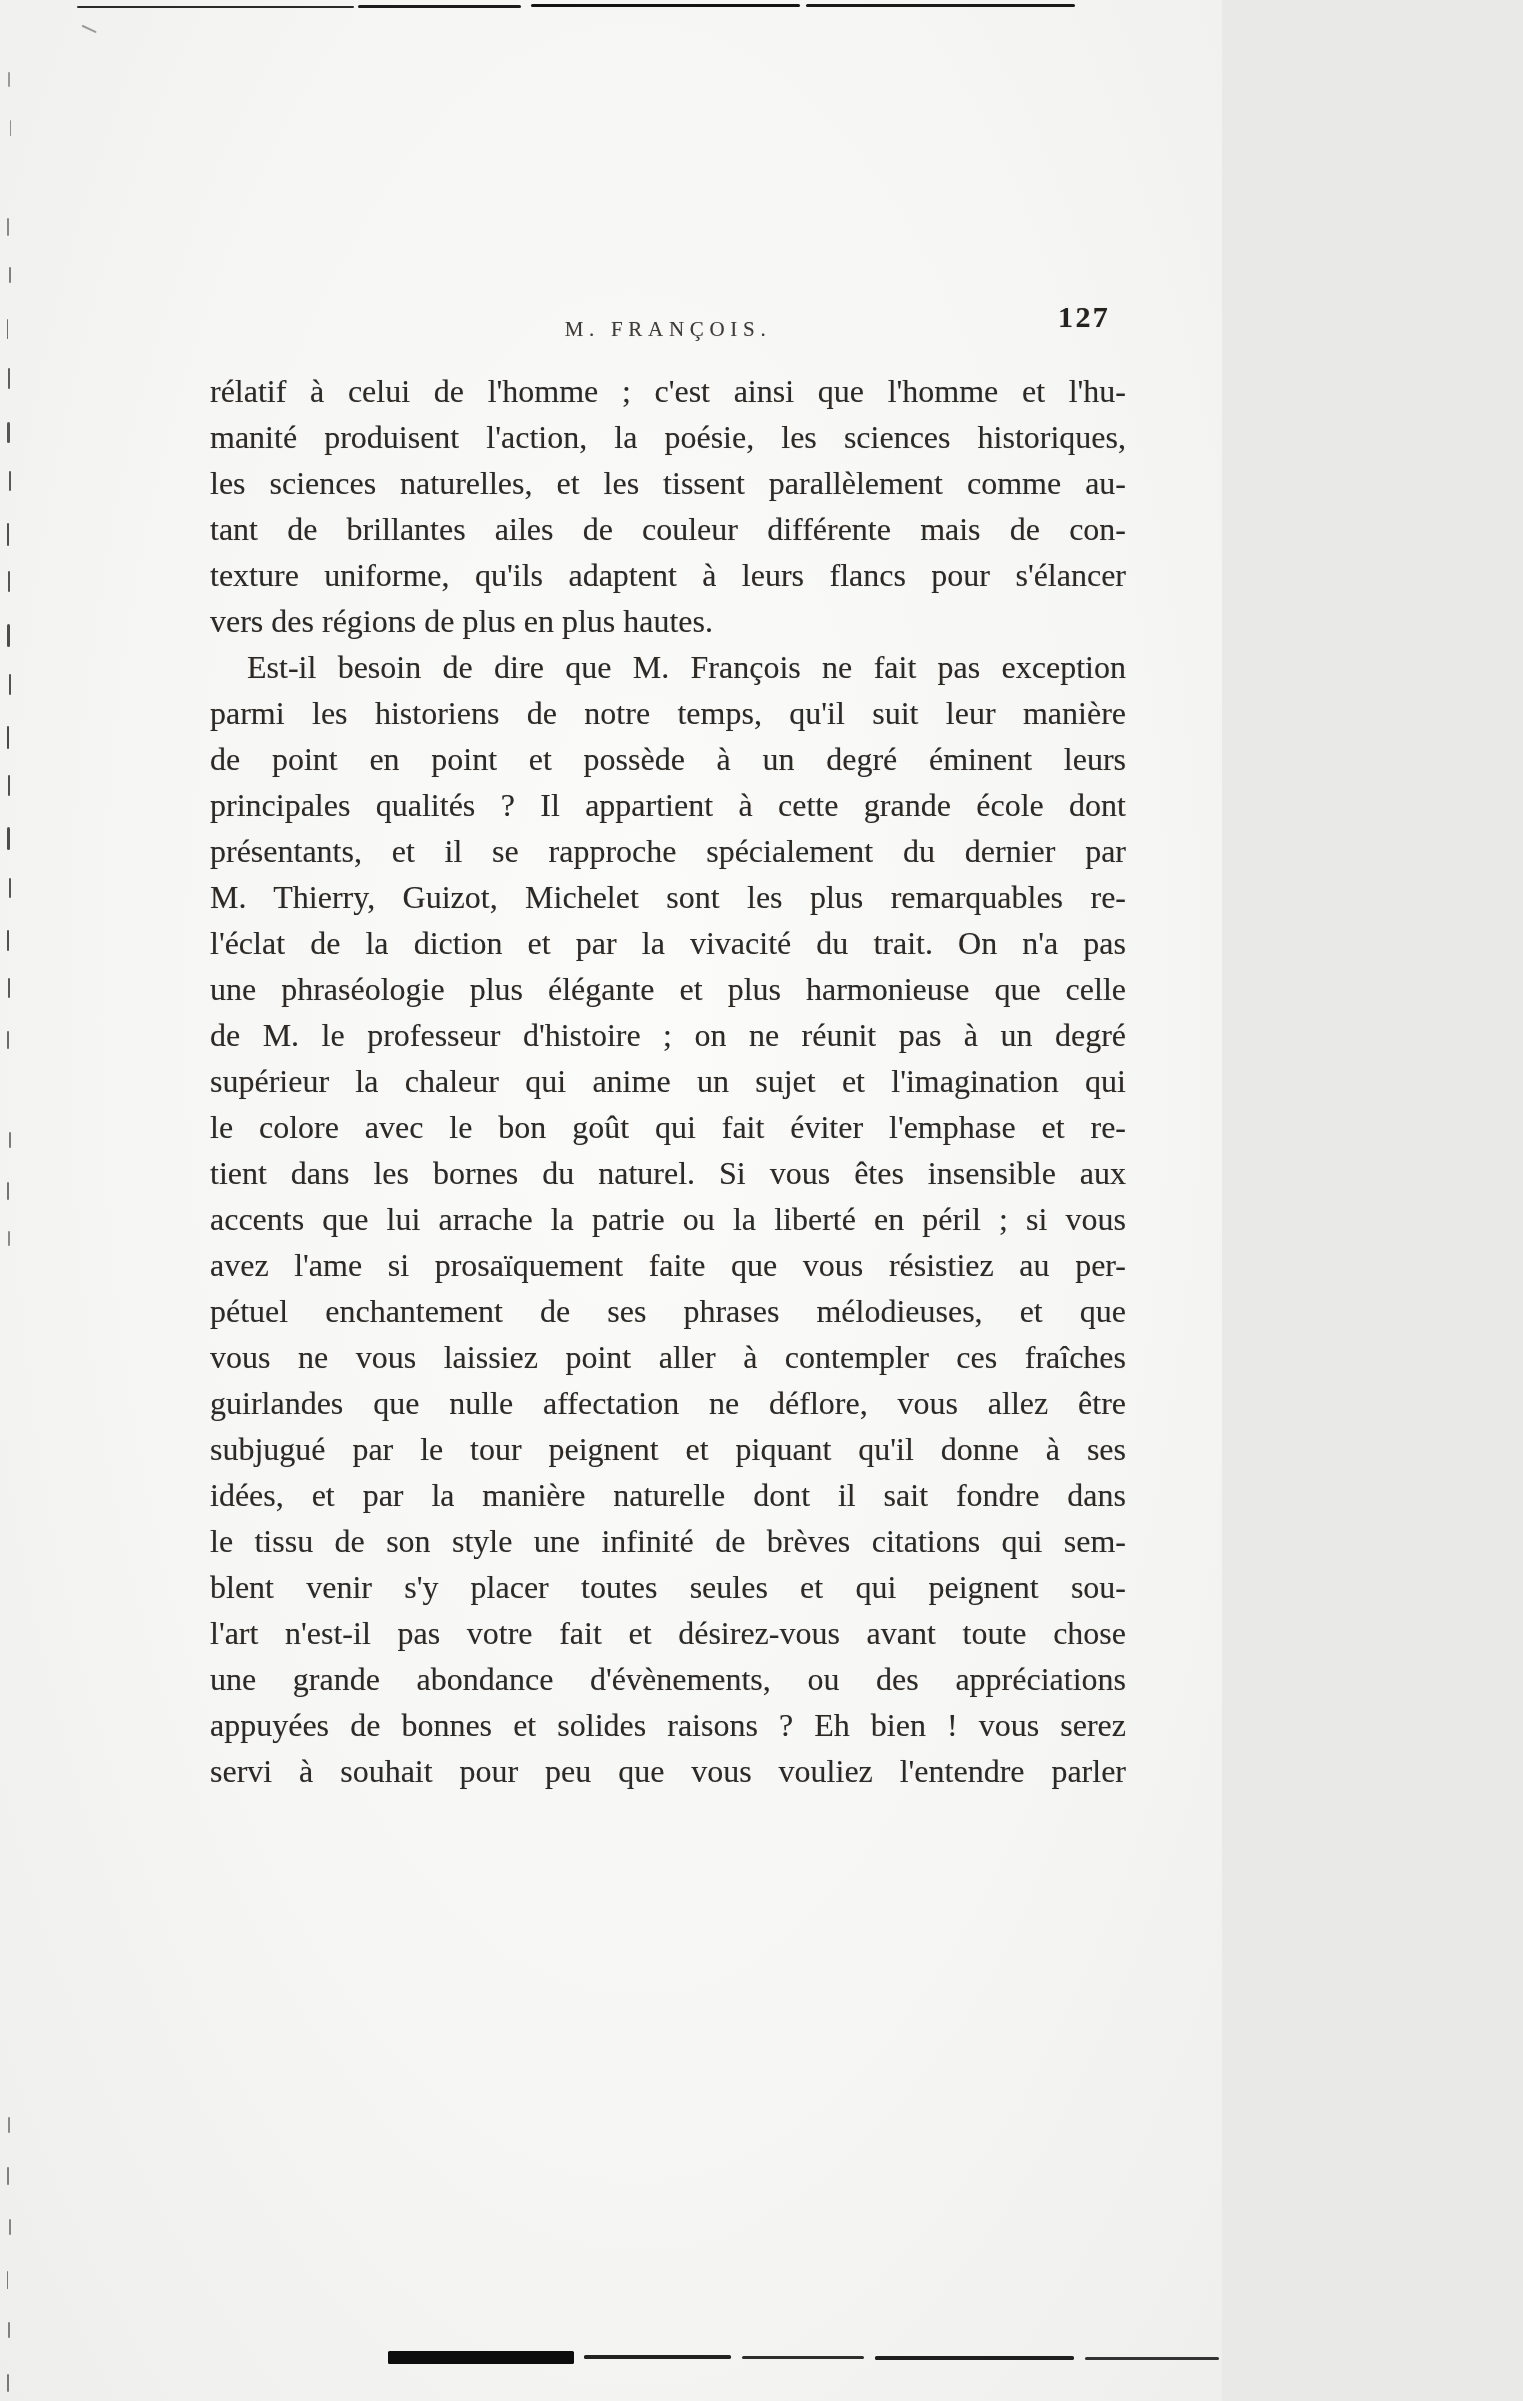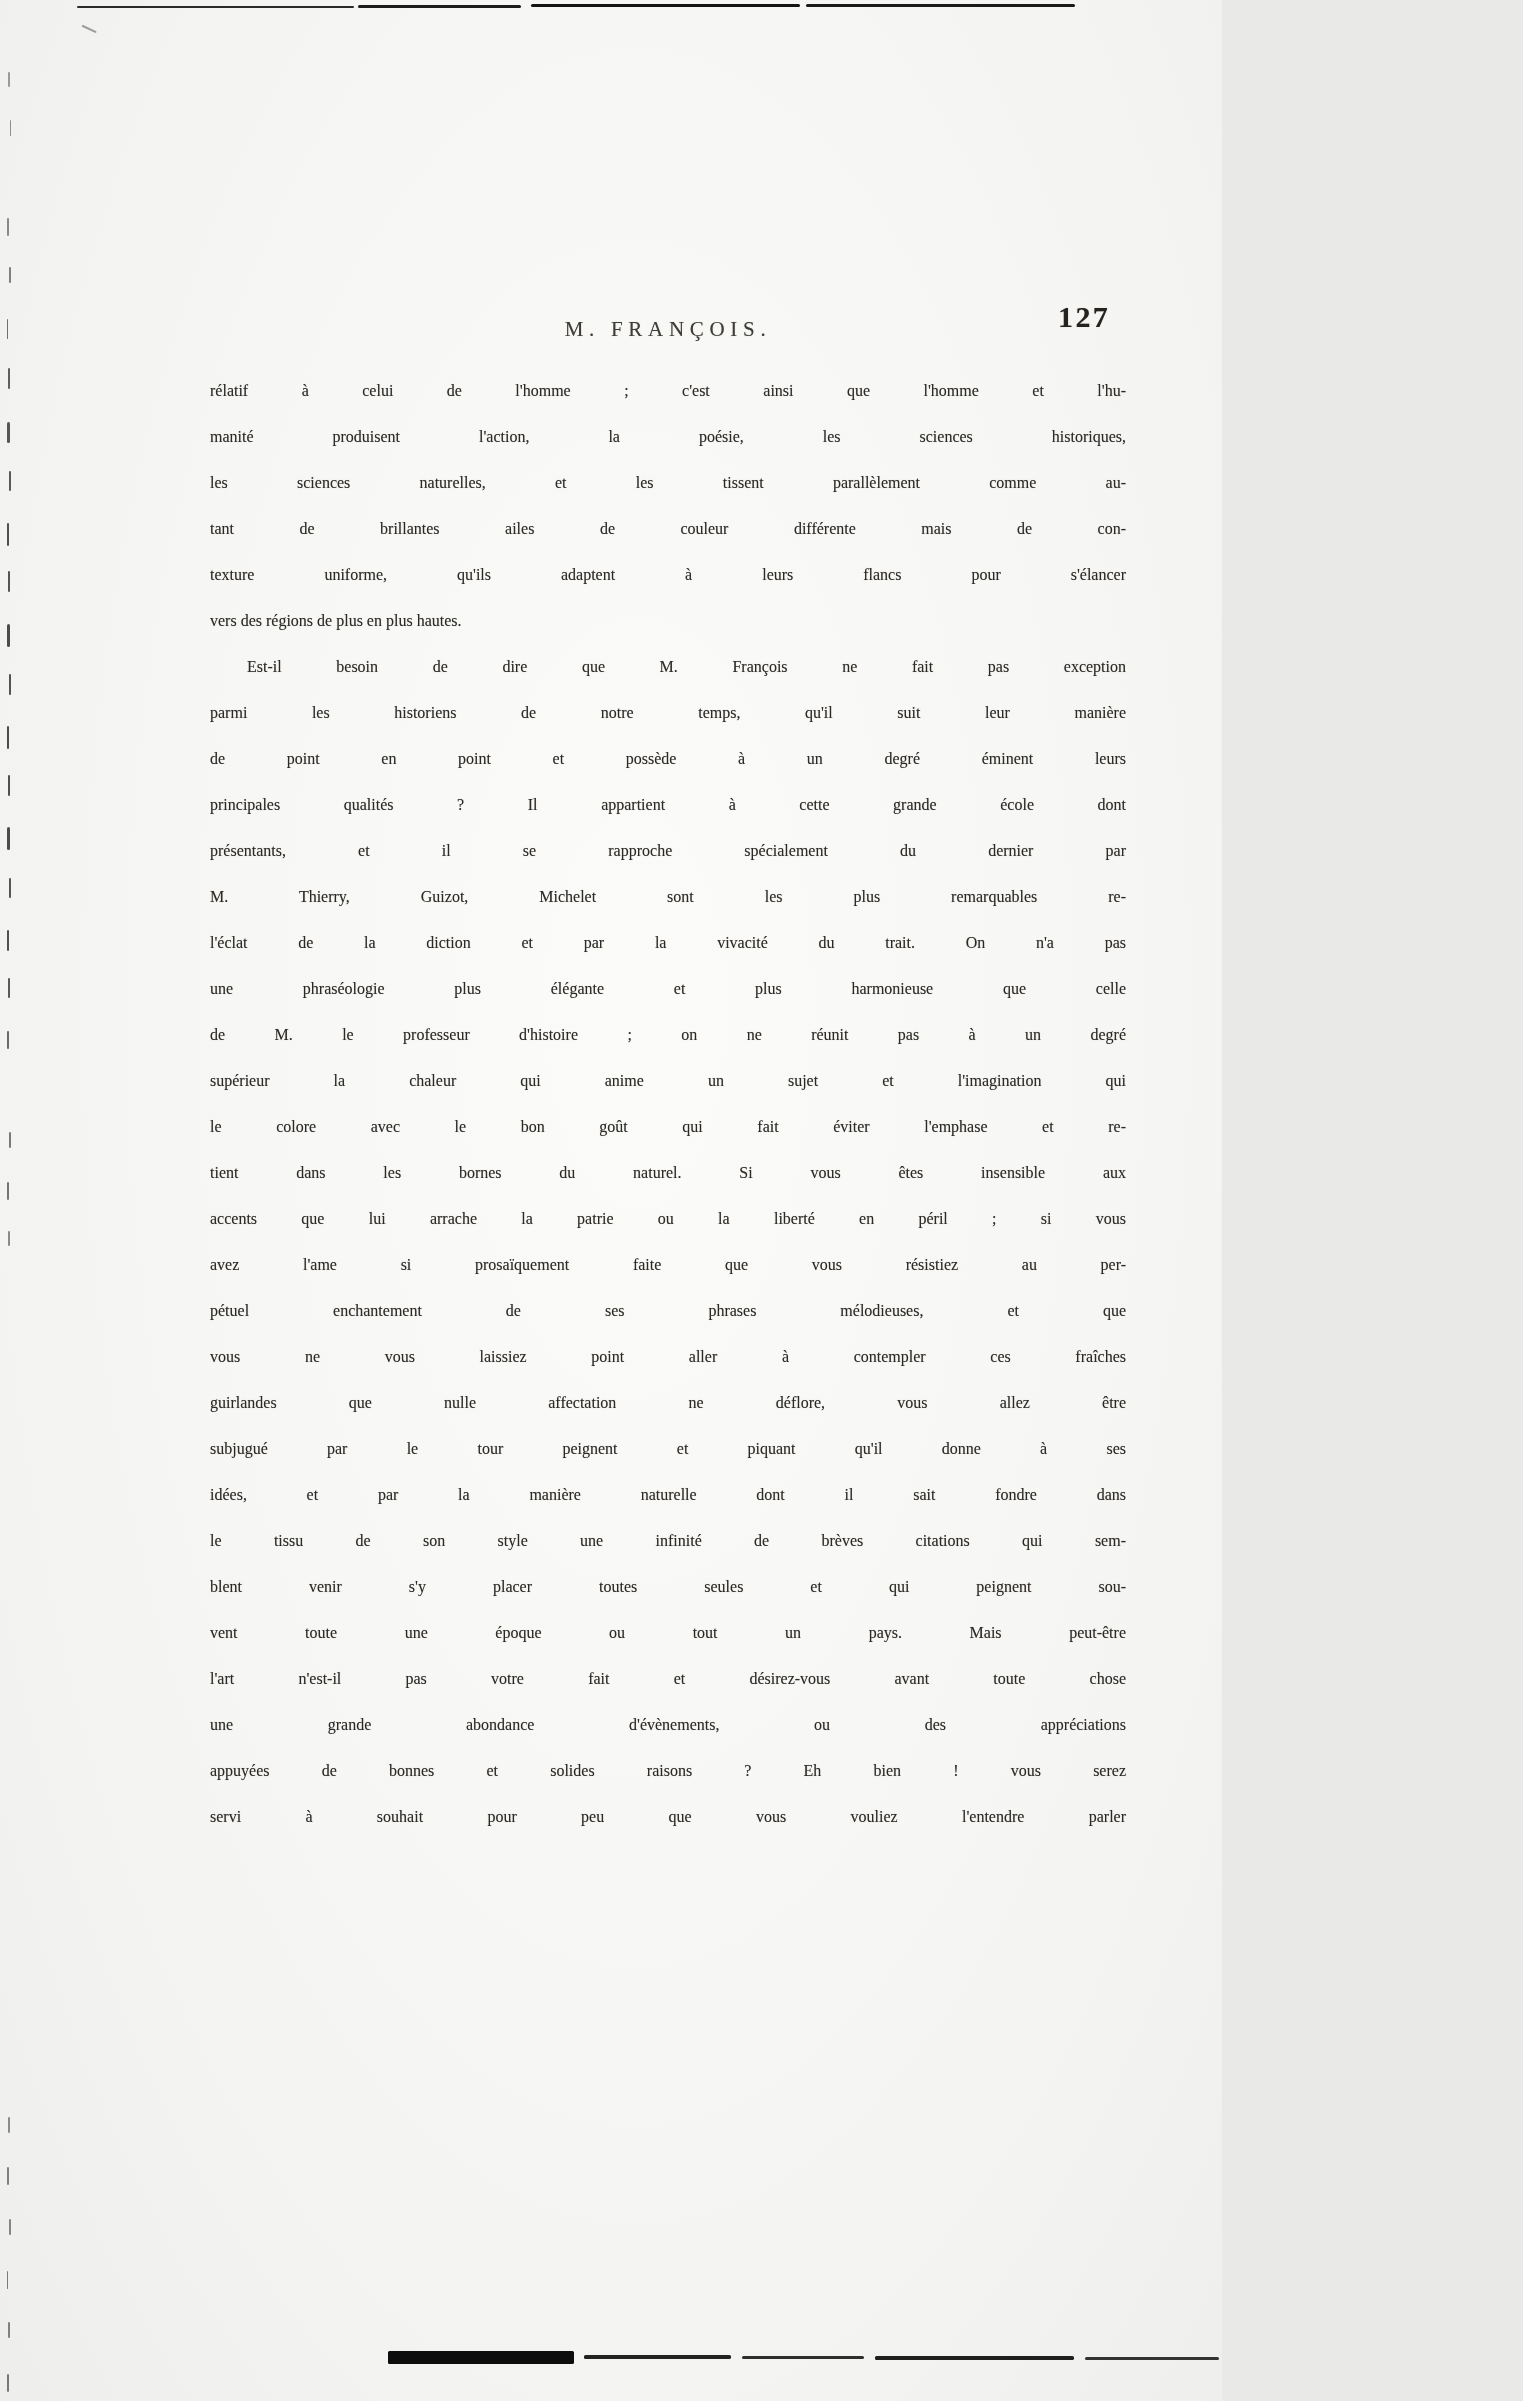--- a/index.html
+++ b/index.html
@@ -36,21 +36,21 @@
     letter-spacing: 2.4px;
     color: #26231f;
     text-shadow: 0 0 0.8px rgba(40,36,30,0.4);
     margin-left: 36px;
   }
   .body-text {
     position: absolute;
     left: 210px;
     top: 368px;
     width: 916px;
-    font-size: 16px;
+    font-size: 32px;
     line-height: 46px;
     text-shadow: 0 0 0.8px rgba(50,44,38,0.35);
   }
   .para { margin: 0; }
   .line {
     text-align: justify;
     text-align-last: justify;
   }
   .line.lastline { text-align-last: left; }
   .line.indent { padding-left: 37px; box-sizing: border-box; }
@@ -86,21 +86,20 @@
         <div class="line">tient dans les bornes du naturel. Si vous êtes insensible aux</div>
         <div class="line">accents que lui arrache la patrie ou la liberté en péril ; si vous</div>
         <div class="line">avez l'ame si prosaïquement faite que vous résistiez au per-</div>
         <div class="line">pétuel enchantement de ses phrases mélodieuses, et que</div>
         <div class="line">vous ne vous laissiez point aller à contempler ces fraîches</div>
         <div class="line">guirlandes que nulle affectation ne déflore, vous allez être</div>
         <div class="line">subjugué par le tour peignent et piquant qu'il donne à ses</div>
         <div class="line">idées, et par la manière naturelle dont il sait fondre dans</div>
         <div class="line">le tissu de son style une infinité de brèves citations qui sem-</div>
         <div class="line">blent venir s'y placer toutes seules et qui peignent sou-</div>
-        <div class="line">vent toute une époque ou tout un pays. Mais peut-être</div>
         <div class="line">l'art n'est-il pas votre fait et désirez-vous avant toute chose</div>
         <div class="line">une grande abondance d'évènements, ou des appréciations</div>
         <div class="line">appuyées de bonnes et solides raisons ? Eh bien ! vous serez</div>
         <div class="line">servi à souhait pour peu que vous vouliez l'entendre parler</div>
       </div>
     </div>
   <div id="artifacts">
       <div class="mark" style="left: 77px; top: 5.7px; width: 277px; height: 2.4px; background: rgb(42, 42, 42); border-radius: 1.6px;"></div>
       <div class="mark" style="left: 358px; top: 4.9px; width: 163px; height: 3.3px; background: rgb(28, 28, 28); border-radius: 1.6px;"></div>
       <div class="mark" style="left: 531px; top: 4.1px; width: 269px; height: 3.3px; background: rgb(20, 20, 20); border-radius: 1.6px;"></div>

